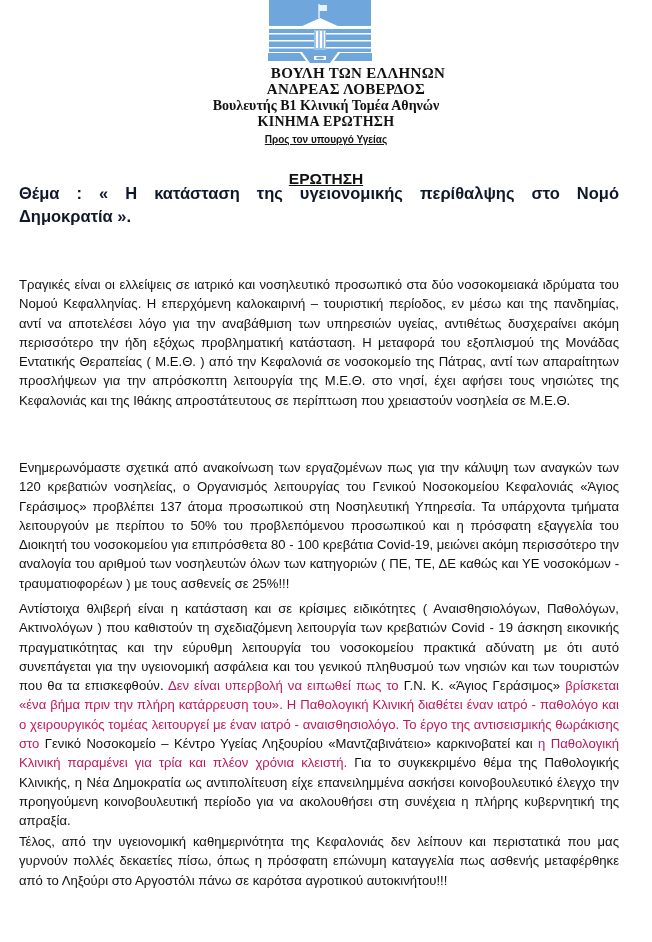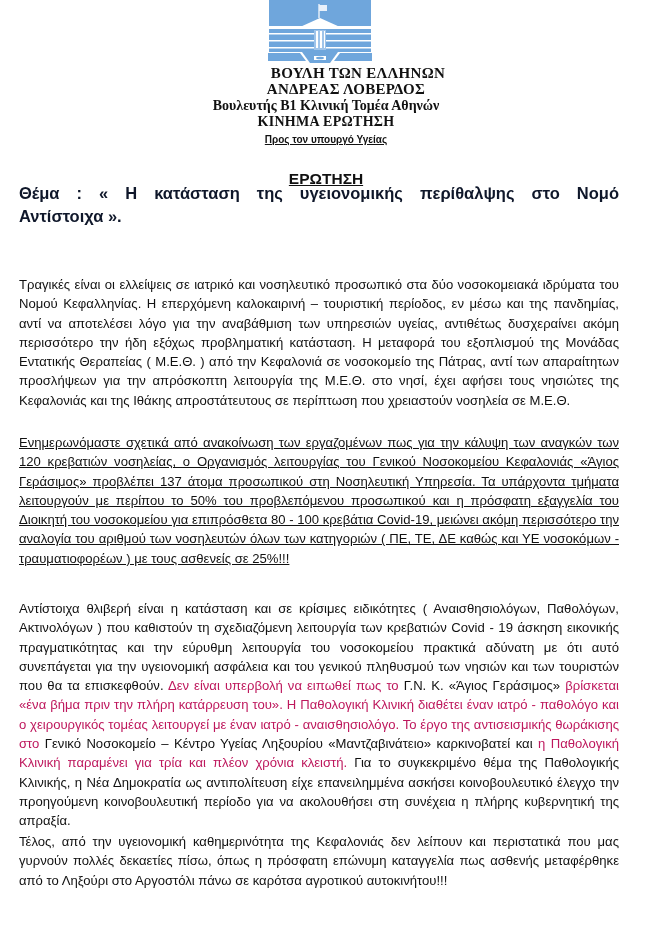--- a/index.html
+++ b/index.html
@@ -11,21 +11,21 @@
   .hdr2 { top: 82px; font-size: 15px; line-height: 15px; letter-spacing: 0.3px; padding-left: 20px; }
   .hdr3 { top: 98px; font-size: 14px; line-height: 15px; }
   .hdr4 { top: 114px; font-size: 14px; line-height: 15px; letter-spacing: 0.3px; }
   .hdr5 { top: 131px; font-family: Liberation Sans, sans-serif; font-size: 10px; line-height: 17px; text-decoration: underline; }
   .hdr6 { top: 151px; font-family: "Liberation Sans", sans-serif; font-size: 15.5px; line-height: 17px; text-decoration: underline; margin-top: 19px; }
   .subject { position: absolute; left: 19px; top: 182px; width: 600px; font-family: "Liberation Sans", sans-serif; font-weight: bold; font-size: 16.5px; line-height: 23px; text-align: justify; text-align-last: left; color: #0f172a; }
   .subject .s1 { display: block; text-align: justify; text-align-last: justify; }
   .body-text { position: absolute; left: 19px; width: 600px; font-family: "Liberation Sans", sans-serif; font-size: 13.1px; line-height: 19.3px; color: #111; text-align: justify; }
   .greet { top: 241px; }
   .p1 { top: 275px; }
-  .p2 { top: 433px; text-decoration: underline; }
+  .p2 { top: 458px; }
   .p3 { top: 599px; }
   .p4 { top: 832px; }
   .gray { color: #be185d; }
 </style>
 </head>
 <body>
 
 <div class="page">
 
   <svg class="logo" viewBox="0 0 116 63">
@@ -60,21 +60,21 @@
 
   <div class="hdr hdr1">ΒΟΥΛΗ ΤΩΝ ΕΛΛΗΝΩΝ</div>
   <div class="hdr hdr2">ΑΝΔΡΕΑΣ ΛΟΒΕΡΔΟΣ</div>
   <div class="hdr hdr3">Βουλευτής Β1 Κλινική Τομέα Αθηνών</div>
   <div class="hdr hdr4">ΚΙΝΗΜΑ ΕΡΩΤΗΣΗ</div>
   <div class="hdr hdr5">Προς τον υπουργό Υγείας</div>
   <div class="hdr hdr6">ΕΡΩΤΗΣΗ</div>
 
   <div class="subject">
     <span class="s1">Θέμα : « Η κατάσταση της υγειονομικής περίθαλψης στο Νομό</span>
-    <span class="s2">Αντίστοιχα ».</span>
+    <span class="s2">Δημοκρατία ».</span>
   </div>
 
 
   <div class="body-text p1">Τραγικές είναι οι ελλείψεις σε ιατρικό και νοσηλευτικό προσωπικό στα δύο νοσοκομειακά ιδρύματα του Νομού Κεφαλληνίας. Η επερχόμενη καλοκαιρινή – τουριστική περίοδος, εν μέσω και της πανδημίας, αντί να αποτελέσει λόγο για την αναβάθμιση των υπηρεσιών υγείας, αντιθέτως δυσχεραίνει ακόμη περισσότερο την ήδη εξόχως προβληματική κατάσταση. Η μεταφορά του εξοπλισμού της Μονάδας Εντατικής Θεραπείας ( Μ.Ε.Θ. ) από την Κεφαλονιά σε νοσοκομείο της Πάτρας, αντί των απαραίτητων προσλήψεων για την απρόσκοπτη λειτουργία της Μ.Ε.Θ. στο νησί, έχει αφήσει τους νησιώτες της Κεφαλονιάς και της Ιθάκης απροστάτευτους σε περίπτωση που χρειαστούν νοσηλεία σε Μ.Ε.Θ.</div>
 
   <div class="body-text p2">Ενημερωνόμαστε σχετικά από ανακοίνωση των εργαζομένων πως για την κάλυψη των αναγκών των 120 κρεβατιών νοσηλείας, ο Οργανισμός λειτουργίας του Γενικού Νοσοκομείου Κεφαλονιάς «Άγιος Γεράσιμος» προβλέπει 137 άτομα προσωπικού στη Νοσηλευτική Υπηρεσία. Τα υπάρχοντα τμήματα λειτουργούν με περίπου το 50% του προβλεπόμενου προσωπικού και η πρόσφατη εξαγγελία του Διοικητή του νοσοκομείου για επιπρόσθετα 80 - 100 κρεβάτια Covid-19, μειώνει ακόμη περισσότερο την αναλογία του αριθμού των νοσηλευτών όλων των κατηγοριών ( ΠΕ, ΤΕ, ΔΕ καθώς και ΥΕ νοσοκόμων - τραυματιοφορέων ) με τους ασθενείς σε 25%!!!</div>
 
   <div class="body-text p3"><span>Αντίστοιχα θλιβερή είναι η κατάσταση και σε κρίσιμες ειδικότητες ( Αναισθησιολόγων, Παθολόγων, Ακτινολόγων ) που καθιστούν τη σχεδιαζόμενη λειτουργία των κρεβατιών Covid - 19 άσκηση εικονικής πραγματικότητας και την εύρυθμη λειτουργία του νοσοκομείου πρακτικά αδύνατη με ότι αυτό συνεπάγεται για την υγειονομική ασφάλεια και του γενικού πληθυσμού των νησιών και των τουριστών που θα τα επισκεφθούν.</span><span class="gray"> Δεν είναι υπερβολή να ειπωθεί πως το </span><span>Γ.Ν. Κ. «Άγιος Γεράσιμος»</span><span class="gray"> βρίσκεται «ένα βήμα πριν την πλήρη κατάρρευση  του». Η Παθολογική Κλινική διαθέτει έναν ιατρό - παθολόγο και ο χειρουργικός τομέας λειτουργεί με έναν ιατρό - αναισθησιολόγο. Το έργο της αντισεισμικής θωράκισης στο </span><span>Γενικό Νοσοκομείο – Κέντρο Υγείας Ληξουρίου «Μαντζαβινάτειο» καρκινοβατεί και</span><span class="gray"> η Παθολογική Κλινική παραμένει για τρία και πλέον χρόνια κλειστή.</span><span> Για το συγκεκριμένο θέμα της Παθολογικής Κλινικής, η Νέα Δημοκρατία ως αντιπολίτευση είχε επανειλημμένα ασκήσει κοινοβουλευτικό έλεγχο την προηγούμενη κοινοβουλευτική περίοδο για να ακολουθήσει στη συνέχεια η πλήρης κυβερνητική της απραξία.</span></div>
 
   <div class="body-text p4">Τέλος, από την υγειονομική καθημερινότητα της Κεφαλονιάς δεν λείπουν και περιστατικά που μας γυρνούν πολλές δεκαετίες πίσω, όπως η πρόσφατη επώνυμη καταγγελία πως ασθενής μεταφέρθηκε από το Ληξούρι στο Αργοστόλι πάνω σε καρότσα αγροτικού αυτοκινήτου!!!</div>

